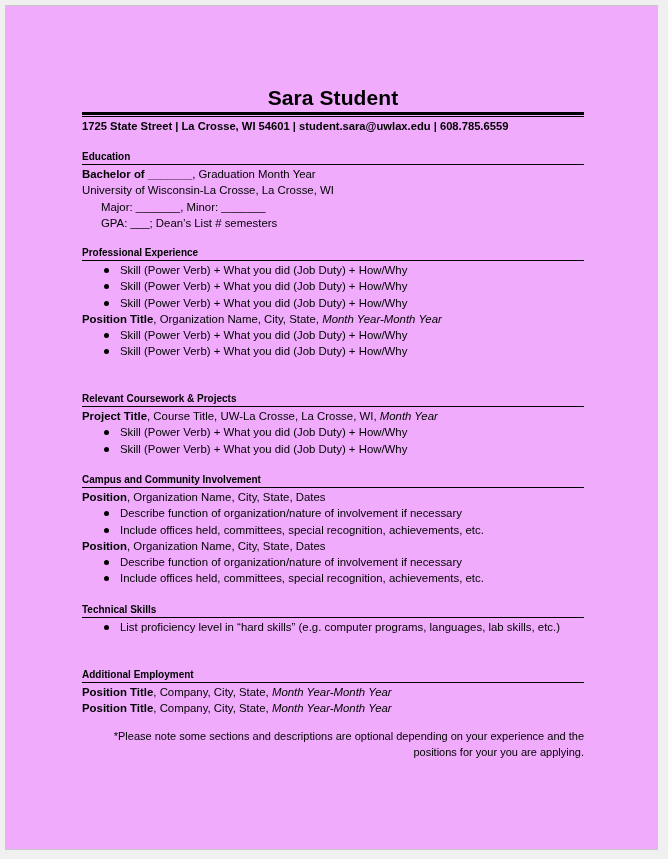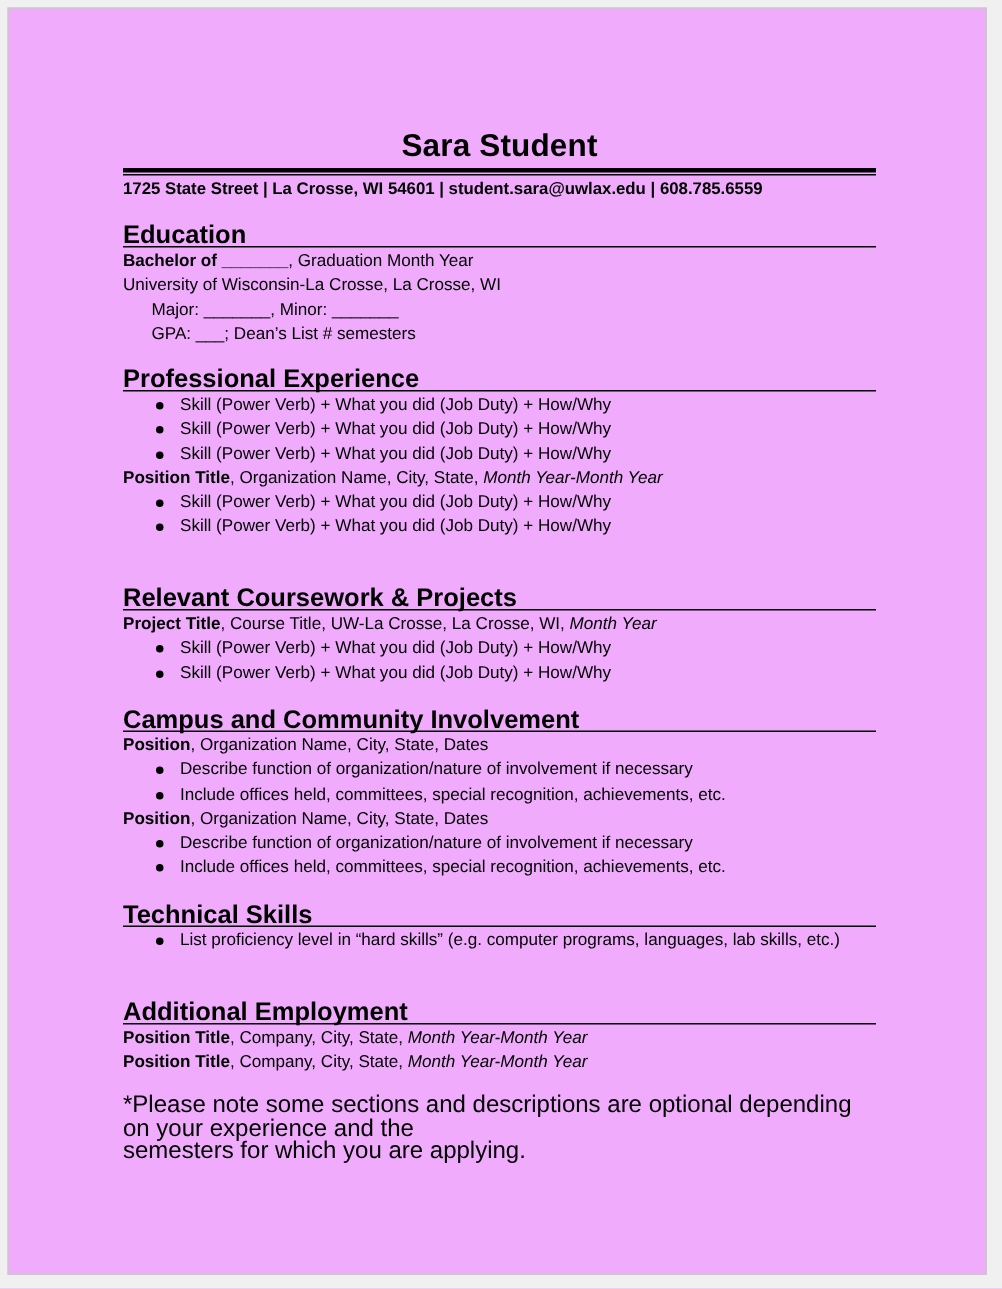--- a/index.html
+++ b/index.html
@@ -73,21 +73,21 @@
       line-height: 16px;
       font-weight: bold;
     }
     .section {
       position: absolute;
       left: 0;
       width: 502px;
     }
     .sec-head {
       font-weight: bold;
-      font-size: 17px;
+      font-size: 10px;
       line-height: 15px;
       border-bottom: 1px solid #000;
       padding-bottom: 0px;
       margin-bottom: 1px;
     }
     .line {
       white-space: nowrap;
       height: 16.3px;
     }
     .indent {
@@ -108,22 +108,22 @@
       width: 5px;
       height: 5px;
       border-radius: 50%;
       background: #000;
     }
     .note {
       position: absolute;
       top: 723px;
       left: 0;
       width: 502px;
-      text-align: left;
-      font-size: 16px;
+      text-align: right;
+      font-size: 11px;
       line-height: 15.5px;
     }
   </style>
 </head>
 <body>
 
 <div class="page">
   <div class="content">
 
     <div class="name">Sara Student</div>
@@ -186,17 +186,17 @@
       <div class="line">
         <span class="b">Position Title</span><span>, Company, City, State, </span><span class="i">Month Year-Month Year</span>
       </div>
       <div class="line">
         <span class="b">Position Title</span><span>, Company, City, State, </span><span class="i">Month Year-Month Year</span>
       </div>
     </div>
 
     <div class="note">
       <div>*Please note some sections and descriptions are optional depending on your experience and the</div>
-      <div>semesters for which you are applying.</div>
+      <div>positions for your you are applying.</div>
     </div>
 
   </div>
 </div>
 
 </body></html>

